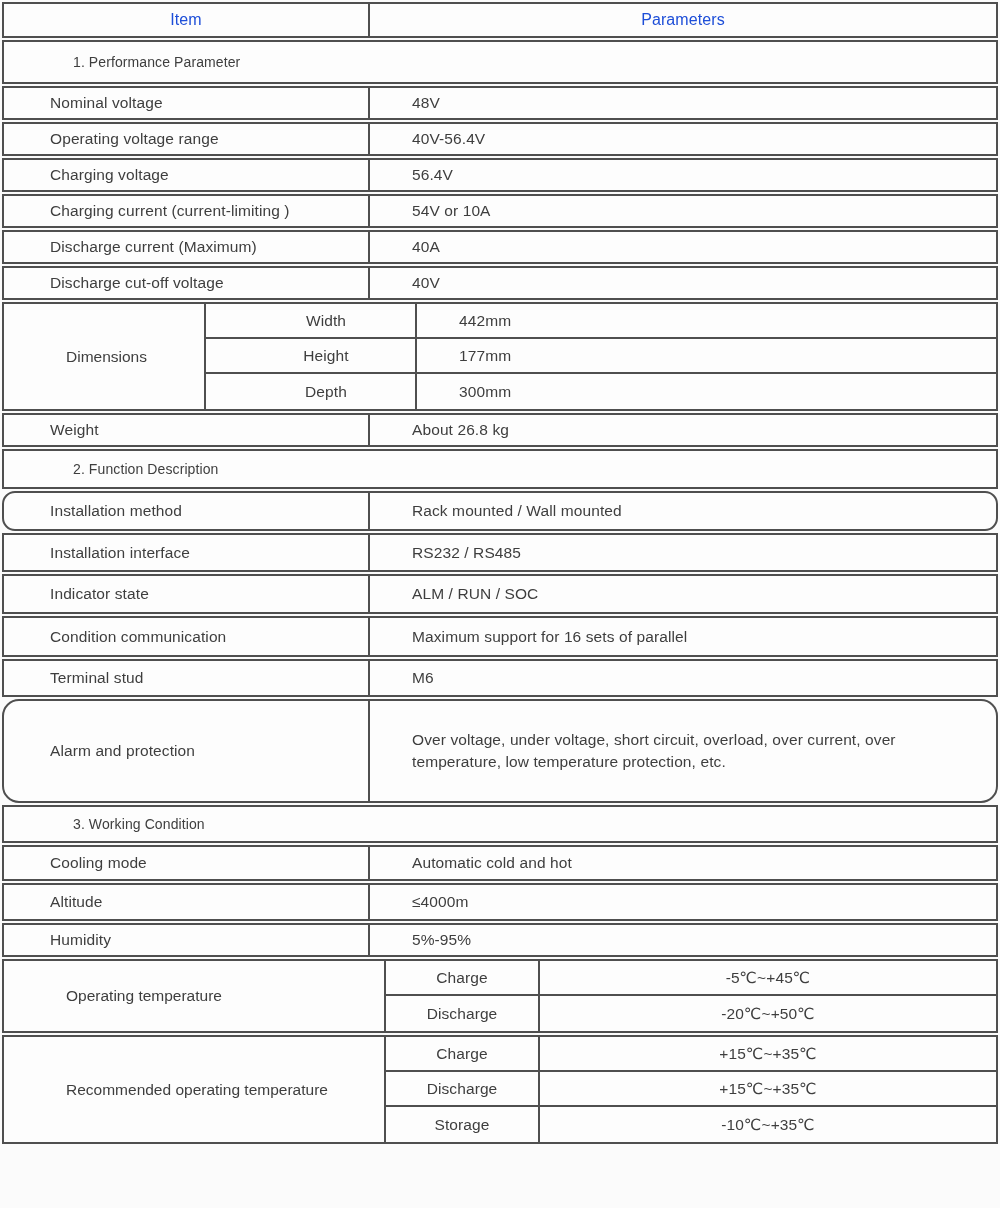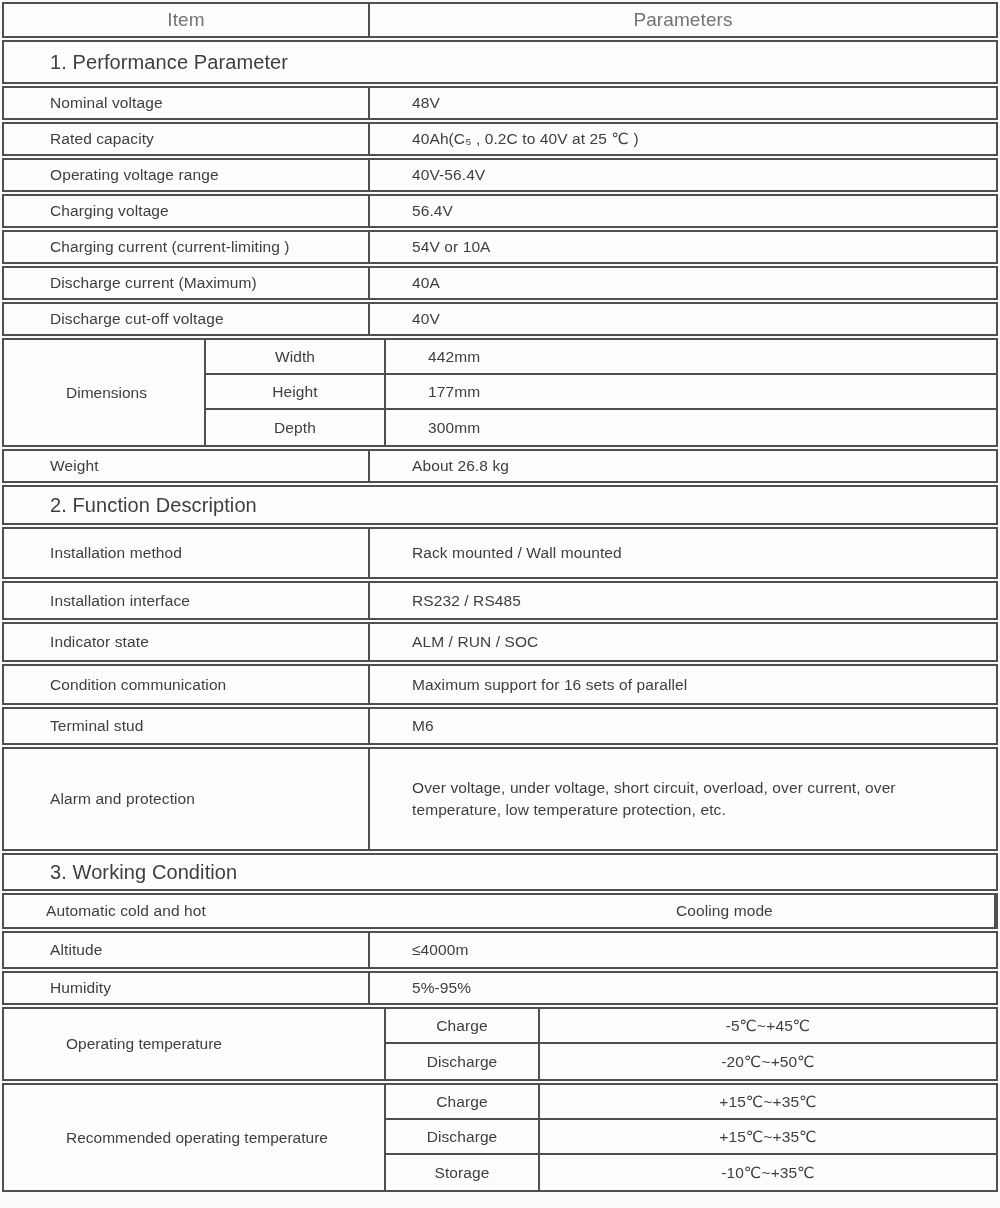--- a/index.html
+++ b/index.html
@@ -37,39 +37,39 @@
     border-right: 2px solid #4f4f4f;
     padding-left: 46px;
   }
   .value-col {
     flex: 1;
     padding-left: 42px;
     padding-right: 19px;
   }
   .header-row { height: 36px; }
   .header-row .cell {
-    font-size: 19px;
+    font-size: 16px;
     justify-content: center;
     padding: 0;
-    color: #737373;
+    color: #1d4ed8;
   }
   .section-row .cell {
     width: 100%;
-    padding-left: 46px;
-    font-size: 20px;
+    padding-left: 69px;
+    font-size: 14px;
   }
   .h44 { height: 44px; }
   .h40 { height: 40px; text-align: right; }
   .h38 { height: 38px; }
   .h36 { height: 36px; }
   .h34 { height: 34px; }
   .h39 { height: 39px; }
   .h41 { height: 41px; }
-  .h52 { height: 52px; }
-  .h104 { height: 104px; }
+  .h52 { height: 40px; border-radius: 13px; }
+  .h104 { height: 104px; border-radius: 17px; }
   .group-left {
     flex: none;
     border-right: 2px solid #4f4f4f;
     display: flex;
     align-items: center;
     padding-left: 46px;
     font-size: 15.5px;
     margin-left: 16px;
   }
   .group-left.w366 { width: 366px; }
@@ -84,21 +84,21 @@
     height: 35px;
     flex: none;
   }
   .subrow:not(:last-child) { border-bottom: 2px solid #4f4f4f; }
   .sub-label {
     flex: none;
     border-right: 2px solid #4f4f4f;
     justify-content: center;
     text-align: center;
   }
-  .sub-label.w180 { width: 180px; }
+  .sub-label.w180 { width: 180px; margin-left: 31px; }
   .sub-label.w154 { width: 154px; }
   .sub-value { flex: 1; padding-left: 42px; }
   .sub-value.centered {
     padding-left: 0;
     justify-content: center;
     text-align: center;
   }
   .multiline {
     line-height: 1.45;
     padding-top: 6px;
@@ -117,24 +117,20 @@
 
   <div class="row section-row h44">
     <div class="cell">1. Performance Parameter</div>
   </div>
 
   <div class="row h34">
     <div class="cell item-col">Nominal voltage</div>
     <div class="cell value-col">48V</div>
   </div>
   <div class="row h34">
-    <div class="cell item-col">Rated capacity</div>
-    <div class="cell value-col">40Ah(C₅ , 0.2C to 40V at 25 ℃ )</div>
-  </div>
-  <div class="row h34">
     <div class="cell item-col">Operating voltage range</div>
     <div class="cell value-col">40V-56.4V</div>
   </div>
   <div class="row h34">
     <div class="cell item-col">Charging voltage</div>
     <div class="cell value-col">56.4V</div>
   </div>
   <div class="row h34">
     <div class="cell item-col">Charging current (current-limiting )</div>
     <div class="cell value-col">54V or 10A</div>
@@ -198,22 +194,22 @@
   <div class="row h104">
     <div class="cell item-col">Alarm and protection</div>
     <div class="cell value-col multiline" style="max-width:560px;">Over voltage, under voltage, short circuit, overload, over current, over temperature, low temperature protection, etc.</div>
   </div>
 
   <div class="row section-row h38">
     <div class="cell">3. Working Condition</div>
   </div>
 
   <div class="row h36">
+    <div class="cell item-col">Cooling mode</div>
     <div class="cell value-col">Automatic cold and hot</div>
-    <div class="cell item-col">Cooling mode</div>
   </div>
   <div class="row h38">
     <div class="cell item-col">Altitude</div>
     <div class="cell value-col">≤4000m</div>
   </div>
   <div class="row h34">
     <div class="cell item-col">Humidity</div>
     <div class="cell value-col">5%-95%</div>
   </div>
 

